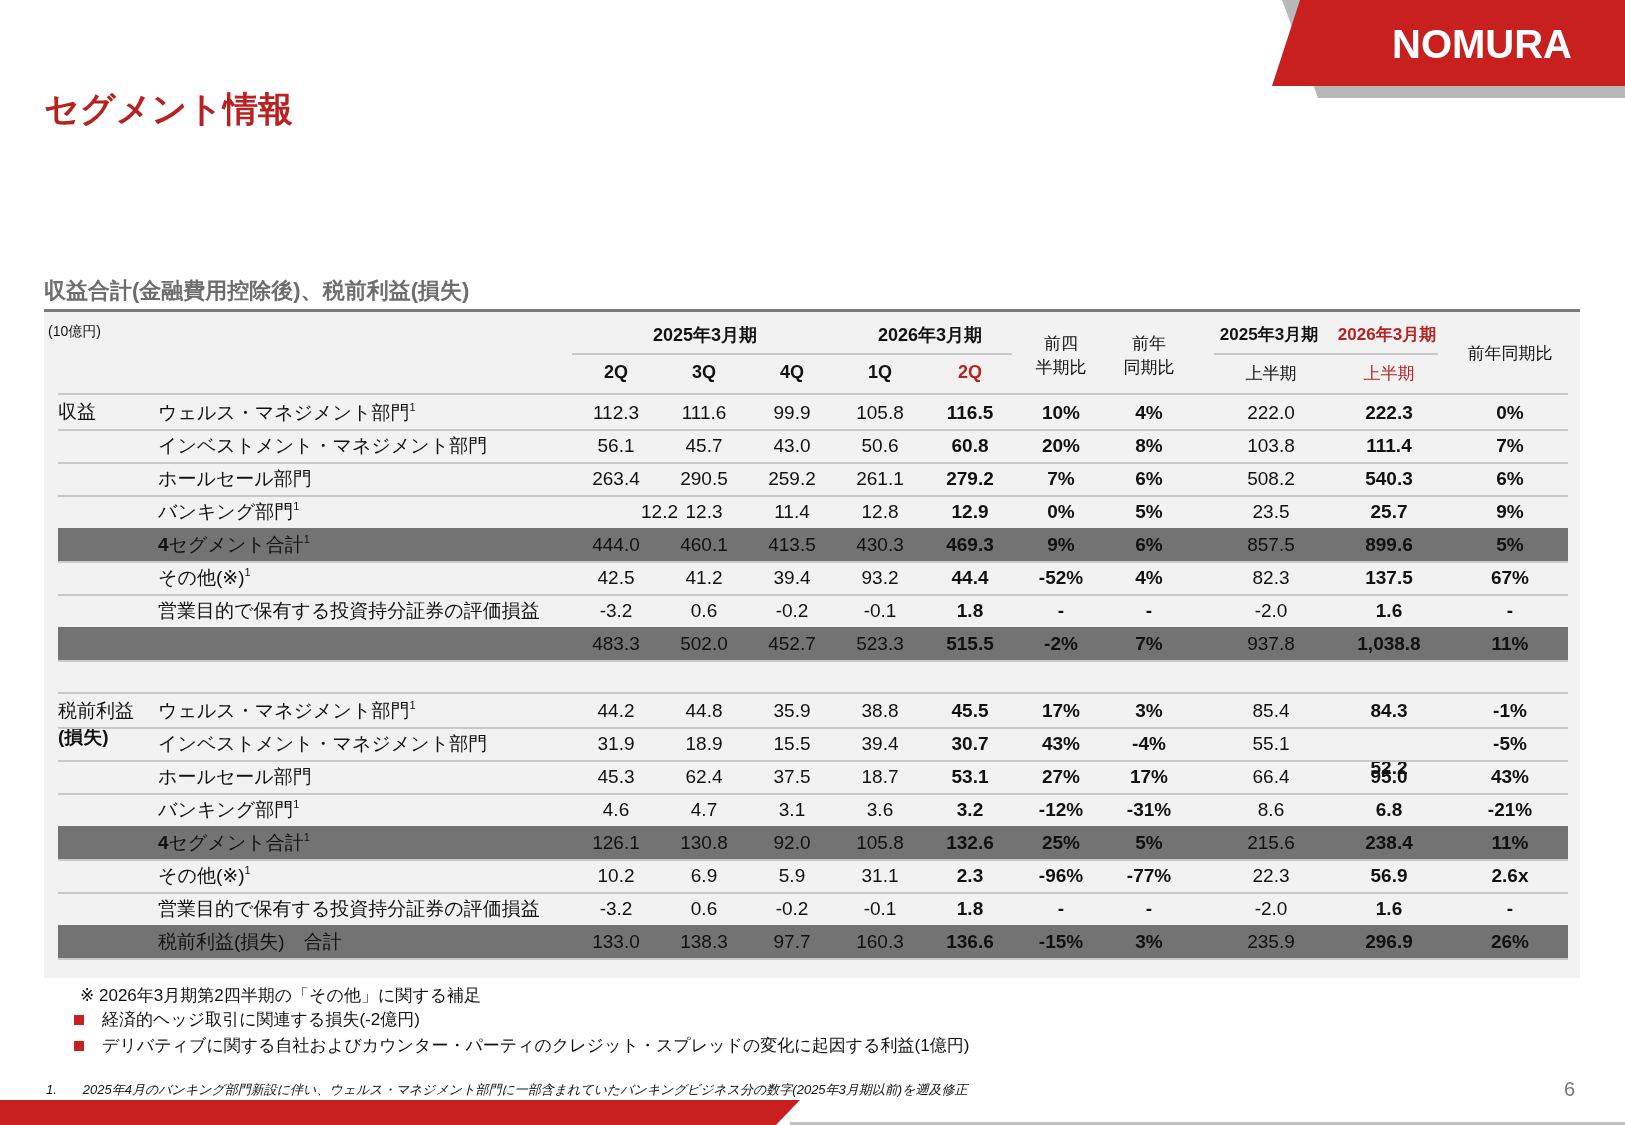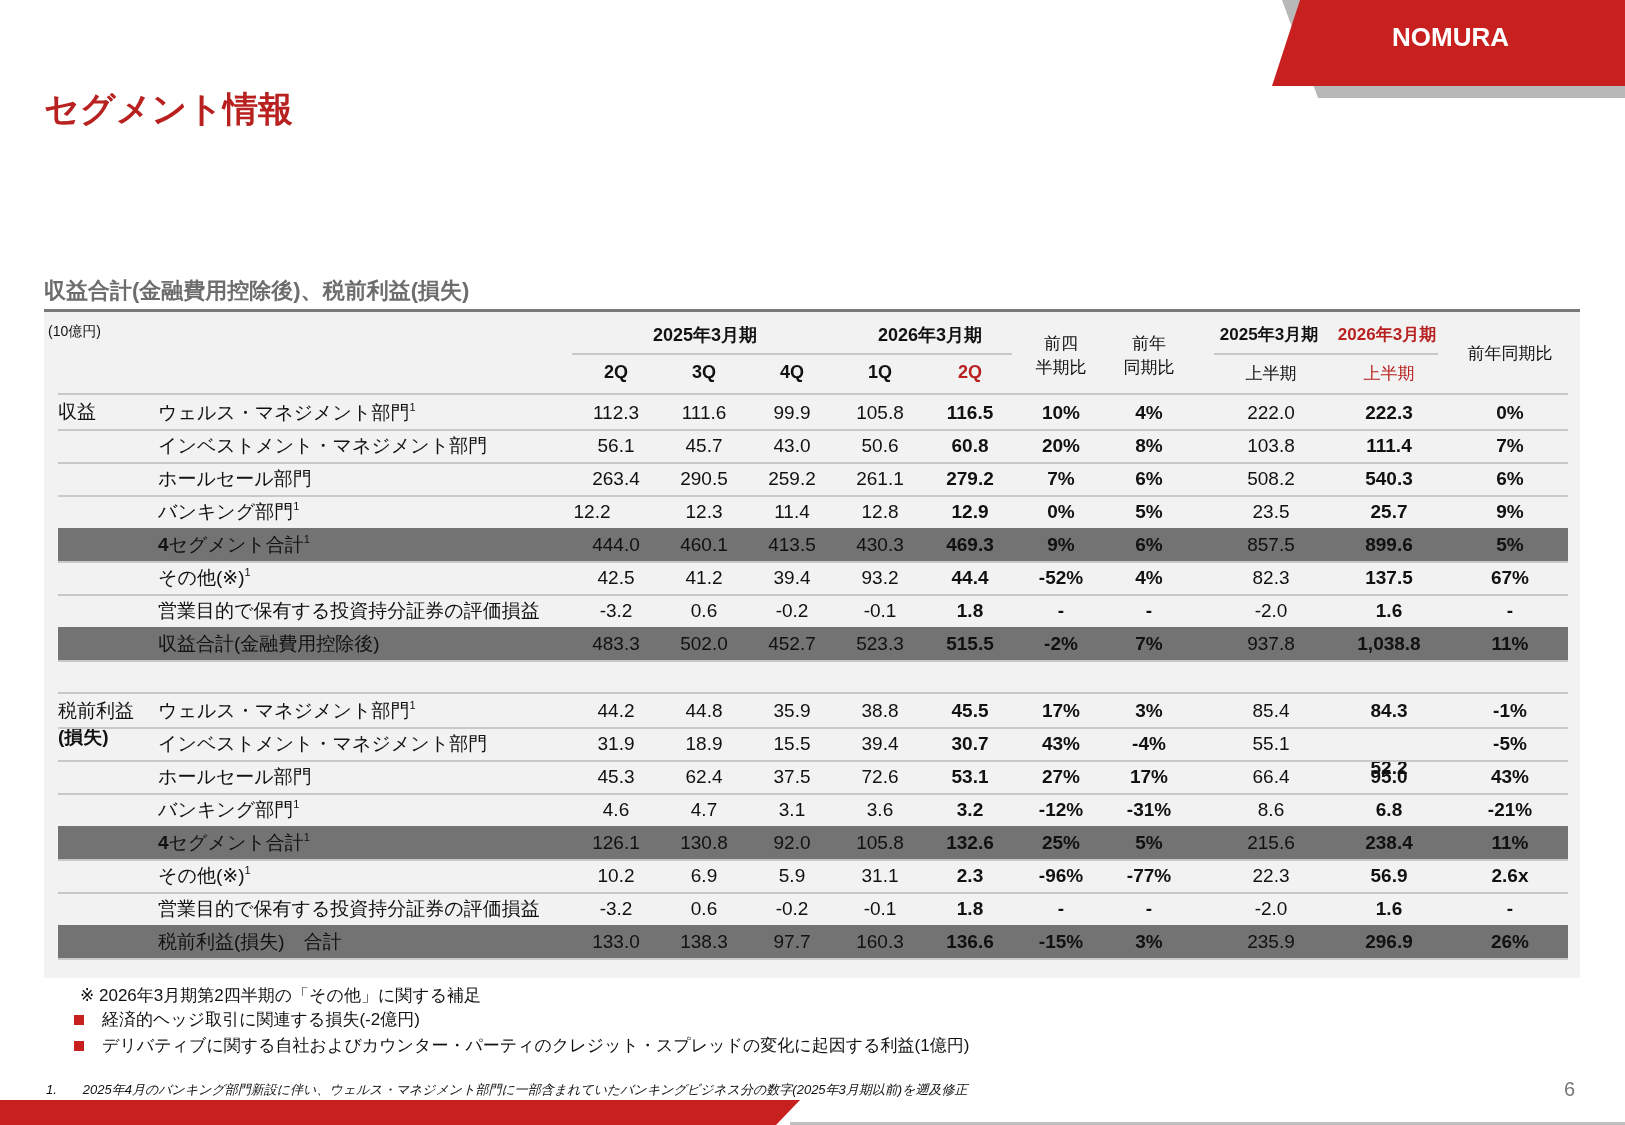--- a/index.html
+++ b/index.html
@@ -4,21 +4,21 @@
 <style>
   * { box-sizing: border-box; margin: 0; padding: 0; }
   html, body { width: 1625px; height: 1125px; background: #ffffff; overflow: hidden; }
   body { position: relative; font-family: "Liberation Sans", "DejaVu Sans", sans-serif; color: #111; }
 
   
   .logo-shadow { position: absolute; left: 1282px; top: 0; width: 343px; height: 98px; background: #b8b8b8;
     clip-path: polygon(0 0, 100% 0, 100% 100%, 36px 100%); }
   .logo-banner { position: absolute; left: 1272px; top: 0; width: 353px; height: 86px; background: #c8201f;
     clip-path: polygon(28px 0, 100% 0, 100% 100%, 0 100%); }
-  .logo-text { position: absolute; left: 1392px; top: 22px; font-size: 26px; font-weight: 700; color: #ffffff; letter-spacing: 0px; }
+  .logo-text { position: absolute; left: 1392px; top: 22px; font-size: 40px; font-weight: 700; color: #ffffff; letter-spacing: 0px; }
 
   .page-title { position: absolute; left: 44px; top: 86px; font-size: 35px; font-weight: 700; color: #b8211f; }
 
   .section-title { position: absolute; left: 44px; top: 276px; font-size: 22px; font-weight: 700; color: #6d6d6d; }
   .section-rule { position: absolute; left: 44px; top: 309px; width: 1536px; height: 3px; background: #7a7a7a; }
 
   .panel { position: absolute; left: 44px; top: 312px; width: 1536px; height: 666px; background: #f2f2f2; }
 
   .unit-label { position: absolute; left: 48px; top: 323px; font-size: 14px; color: #111; }
 
@@ -132,21 +132,21 @@
       <div class="cell b" style="left: 866px; width: 92px;">279.2</div>
       <div class="cell b" style="left: 958px; width: 90px;">7%</div>
       <div class="cell b" style="left: 1046px; width: 90px;">6%</div>
       <div class="cell" style="left: 1158px; width: 110px;">508.2</div>
       <div class="cell b" style="left: 1276px; width: 110px;">540.3</div>
       <div class="cell b" style="left: 1392px; width: 120px;">6%</div>
     </div>
     <div class="row-line" style="top: 495px;"></div>
     <div class="row" style="top: 495px;">
       <div class="cell lbl" style="left: 100px;"><span>バンキング部門</span><sup>1</sup></div>
-      <div class="cell" style="left: 490px; width: 88px;">12.2</div>
+      <div class="cell" style="left: 532px; width: 88px; text-align: right;">12.2</div>
       <div class="cell" style="left: 602px; width: 88px;">12.3</div>
       <div class="cell" style="left: 690px; width: 88px;">11.4</div>
       <div class="cell" style="left: 778px; width: 88px;">12.8</div>
       <div class="cell b" style="left: 866px; width: 92px;">12.9</div>
       <div class="cell b" style="left: 958px; width: 90px;">0%</div>
       <div class="cell b" style="left: 1046px; width: 90px;">5%</div>
       <div class="cell" style="left: 1158px; width: 110px;">23.5</div>
       <div class="cell b" style="left: 1276px; width: 110px;">25.7</div>
       <div class="cell b" style="left: 1392px; width: 120px;">9%</div>
     </div>
@@ -187,21 +187,20 @@
       <div class="cell" style="left: 778px; width: 88px;">-0.1</div>
       <div class="cell b" style="left: 866px; width: 92px;">1.8</div>
       <div class="cell b" style="left: 958px; width: 90px;">-</div>
       <div class="cell b" style="left: 1046px; width: 90px;">-</div>
       <div class="cell" style="left: 1158px; width: 110px;">-2.0</div>
       <div class="cell b" style="left: 1276px; width: 110px;">1.6</div>
       <div class="cell b" style="left: 1392px; width: 120px;">-</div>
     </div>
     <div class="row-line" style="top: 627px;"></div>
     <div class="row hl" style="top: 627px;">
-      <div class="cell lbl" style="left: 100px;"><span>収益合計(金融費用控除後)</span></div>
       <div class="cell" style="left: 514px; width: 88px;">483.3</div>
       <div class="cell" style="left: 602px; width: 88px;">502.0</div>
       <div class="cell" style="left: 690px; width: 88px;">452.7</div>
       <div class="cell" style="left: 778px; width: 88px;">523.3</div>
       <div class="cell b" style="left: 866px; width: 92px;">515.5</div>
       <div class="cell b" style="left: 958px; width: 90px;">-2%</div>
       <div class="cell b" style="left: 1046px; width: 90px;">7%</div>
       <div class="cell" style="left: 1158px; width: 110px;">937.8</div>
       <div class="cell b" style="left: 1276px; width: 110px;">1,038.8</div>
       <div class="cell b" style="left: 1392px; width: 120px;">11%</div>
@@ -235,21 +234,21 @@
       <div class="cell" style="left: 1158px; width: 110px;">55.1</div>
       <div class="cell b" style="left: 1276px; width: 110px; margin-top: 24px;">52.2</div>
       <div class="cell b" style="left: 1392px; width: 120px;">-5%</div>
     </div>
     <div class="row-line" style="top: 760px;"></div>
     <div class="row" style="top: 760px;">
       <div class="cell lbl" style="left: 100px;"><span>ホールセール部門</span></div>
       <div class="cell" style="left: 514px; width: 88px;">45.3</div>
       <div class="cell" style="left: 602px; width: 88px;">62.4</div>
       <div class="cell" style="left: 690px; width: 88px;">37.5</div>
-      <div class="cell" style="left: 778px; width: 88px;">72.6</div>
+      <div class="cell" style="left: 778px; width: 88px;">18.7</div>
       <div class="cell b" style="left: 866px; width: 92px;">53.1</div>
       <div class="cell b" style="left: 958px; width: 90px;">27%</div>
       <div class="cell b" style="left: 1046px; width: 90px;">17%</div>
       <div class="cell" style="left: 1158px; width: 110px;">66.4</div>
       <div class="cell b" style="left: 1276px; width: 110px;">95.0</div>
       <div class="cell b" style="left: 1392px; width: 120px;">43%</div>
     </div>
     <div class="row-line" style="top: 793px;"></div>
     <div class="row" style="top: 793px;">
       <div class="cell lbl" style="left: 100px;"><span>バンキング部門</span><sup>1</sup></div>

